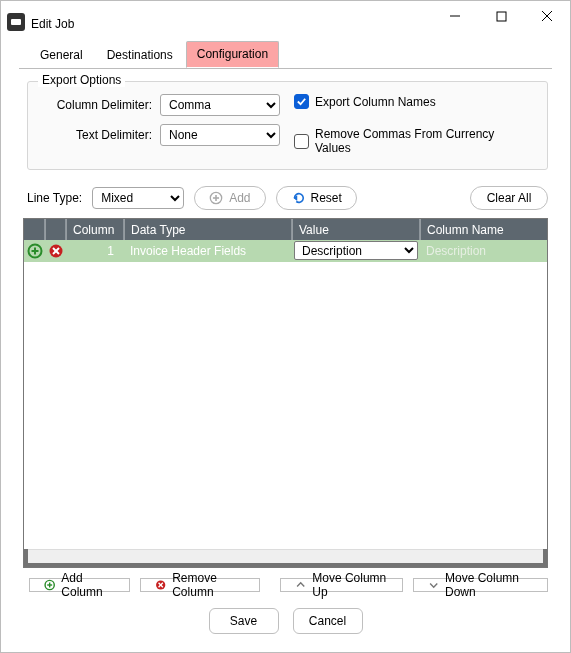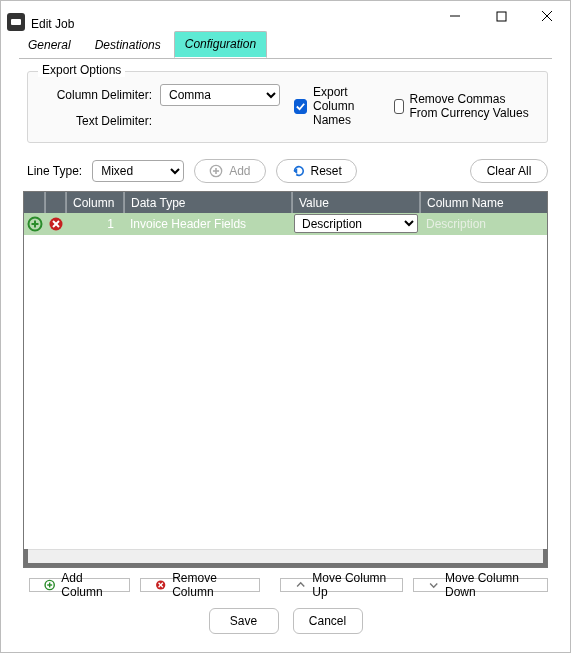--- a/index.html
+++ b/index.html
@@ -31,36 +31,35 @@
   .win-btn {
     width: 46px; height: 100%;
     display:flex; align-items:center; justify-content:center;
     background:transparent;
   }
   .win-btn svg { stroke:#000; stroke-width:1; fill:none; }
 
   
   .tabs {
     display:flex; align-items:flex-end;
-    padding: 0 16px; 
+    padding: 0 28px; margin-top:10px;
     border-bottom: 1px solid transparent;
-    font-style: italic;
   }
   .tab {
     padding: 5px 10px 6px;
     font-size: 12px;
     border: 1px solid transparent;
     border-bottom: none;
     margin-right: 2px;
     color:#000;
   }
   .tab.active {
     border: 1px solid #bcbcbc;
     border-bottom: 1px solid #fff;
-    background:#5eead4;
+    background:#fca5a5;
     border-radius: 2px 2px 0 0;
   }
   .tab-underline {
     height:1px; background:#bcbcbc;
     margin: -1px 18px 0 18px;
     z-index:-1;
   }
 
   
   .group {
@@ -79,21 +78,21 @@
   .form-row { display:flex; align-items:center; margin-bottom:8px; }
   .form-row:last-child { margin-bottom:0; }
   .form-label { width:110px; text-align:right; margin-right:8px; }
   select.combo {
     width:120px; height:22px;
     border:1px solid #a7a7a7; border-radius:3px;
     font-family:inherit; font-size:12px;
     padding: 1px 4px;
     background:#fff;
   }
-  .checks { margin-left:14px; display:flex; flex-direction:row; gap:18px; }
+  .checks { margin-left:14px; display:flex; flex-direction:column; gap:18px; }
   .check-row { display:flex; align-items:center; gap:6px; }
   .chk {
     width:15px; height:15px; border:1px solid #555; border-radius:3px;
     display:flex; align-items:center; justify-content:center;
     background:#fff;
   }
   .chk.checked { background:#0a5ed7; border-color:#0a5ed7; }
   .chk.checked svg { display:block; }
   .chk svg { display:none; width:11px; height:11px; stroke:#fff; stroke-width:2; fill:none; }
 
@@ -232,20 +231,23 @@
   <div style="display:flex;">
     <div style="flex:0 0 auto;">
       <div class="form-row">
         <span class="form-label">Column Delimiter:</span>
         <select class="combo">
           <option>Comma</option>
         </select>
       </div>
       <div class="form-row">
         <span class="form-label">Text Delimiter:</span>
+        <select class="combo">
+          <option>None</option>
+        </select>
       </div>
     </div>
     <div class="checks">
       <div class="check-row">
         <div class="chk checked">
           <svg viewBox="0 0 12 12">
               <polyline points="2,6 5,9 10,3"></polyline>
             </svg>
         </div>
         <span>Export Column Names</span>

